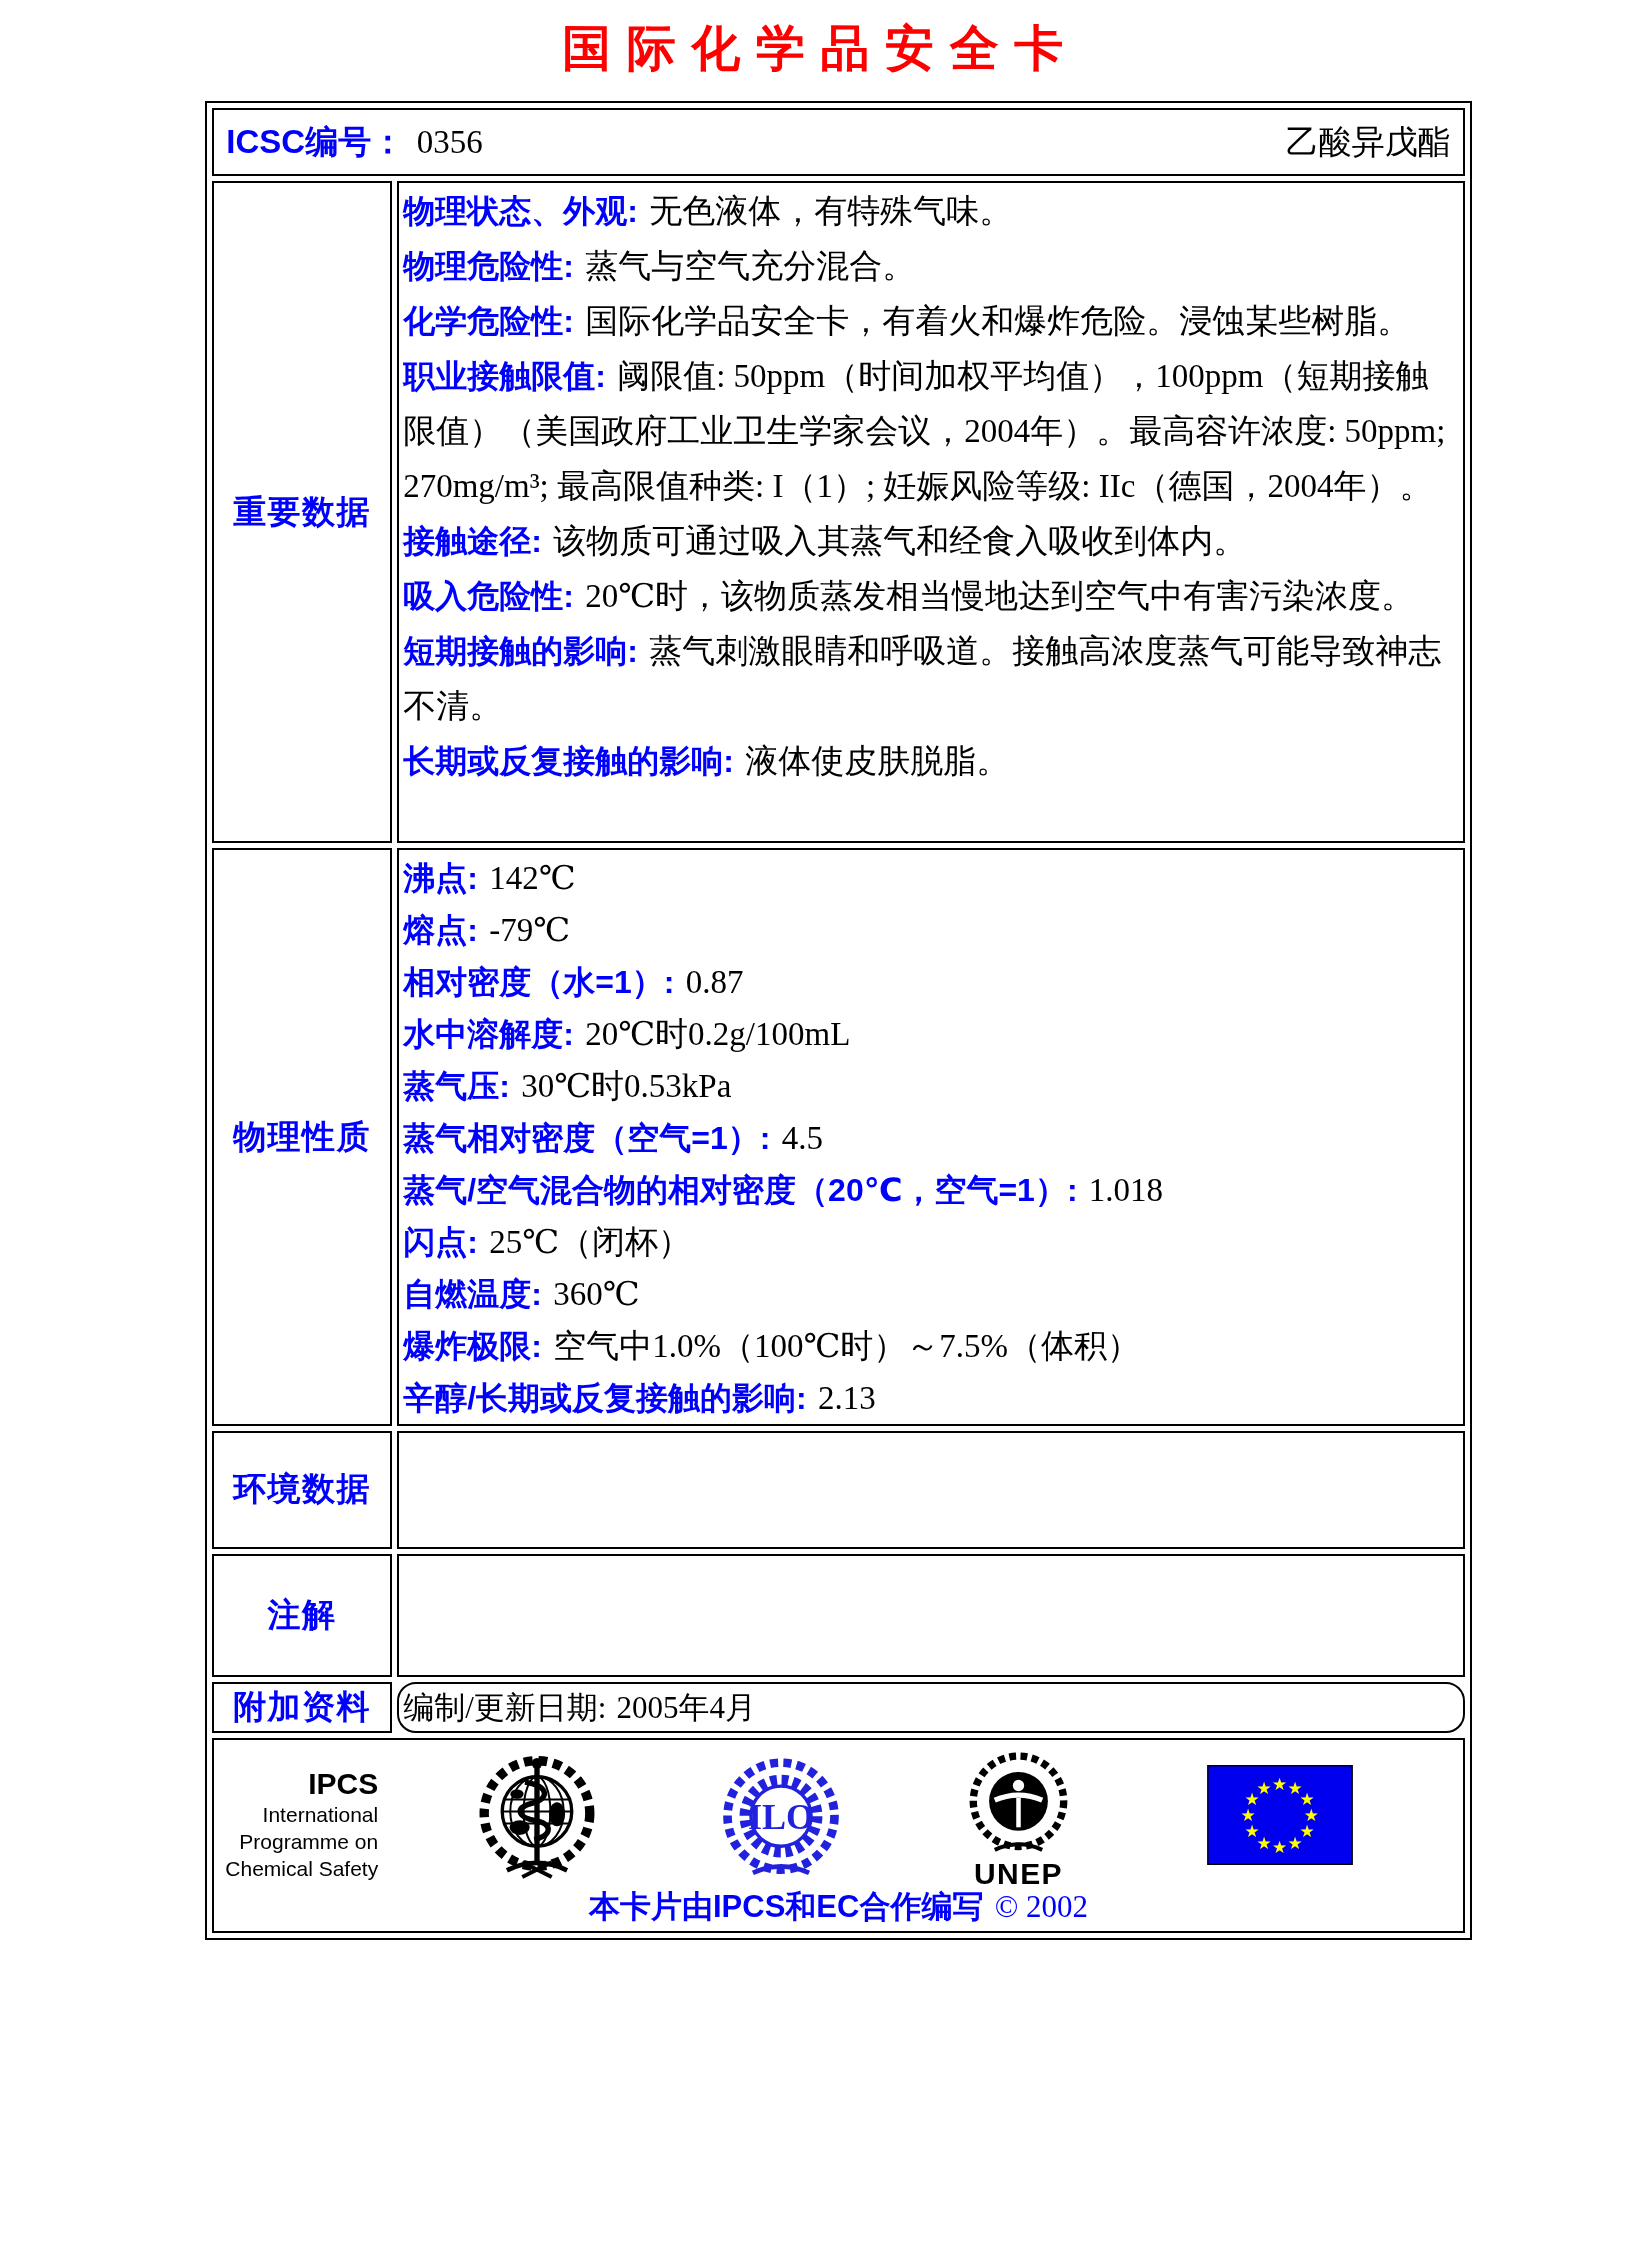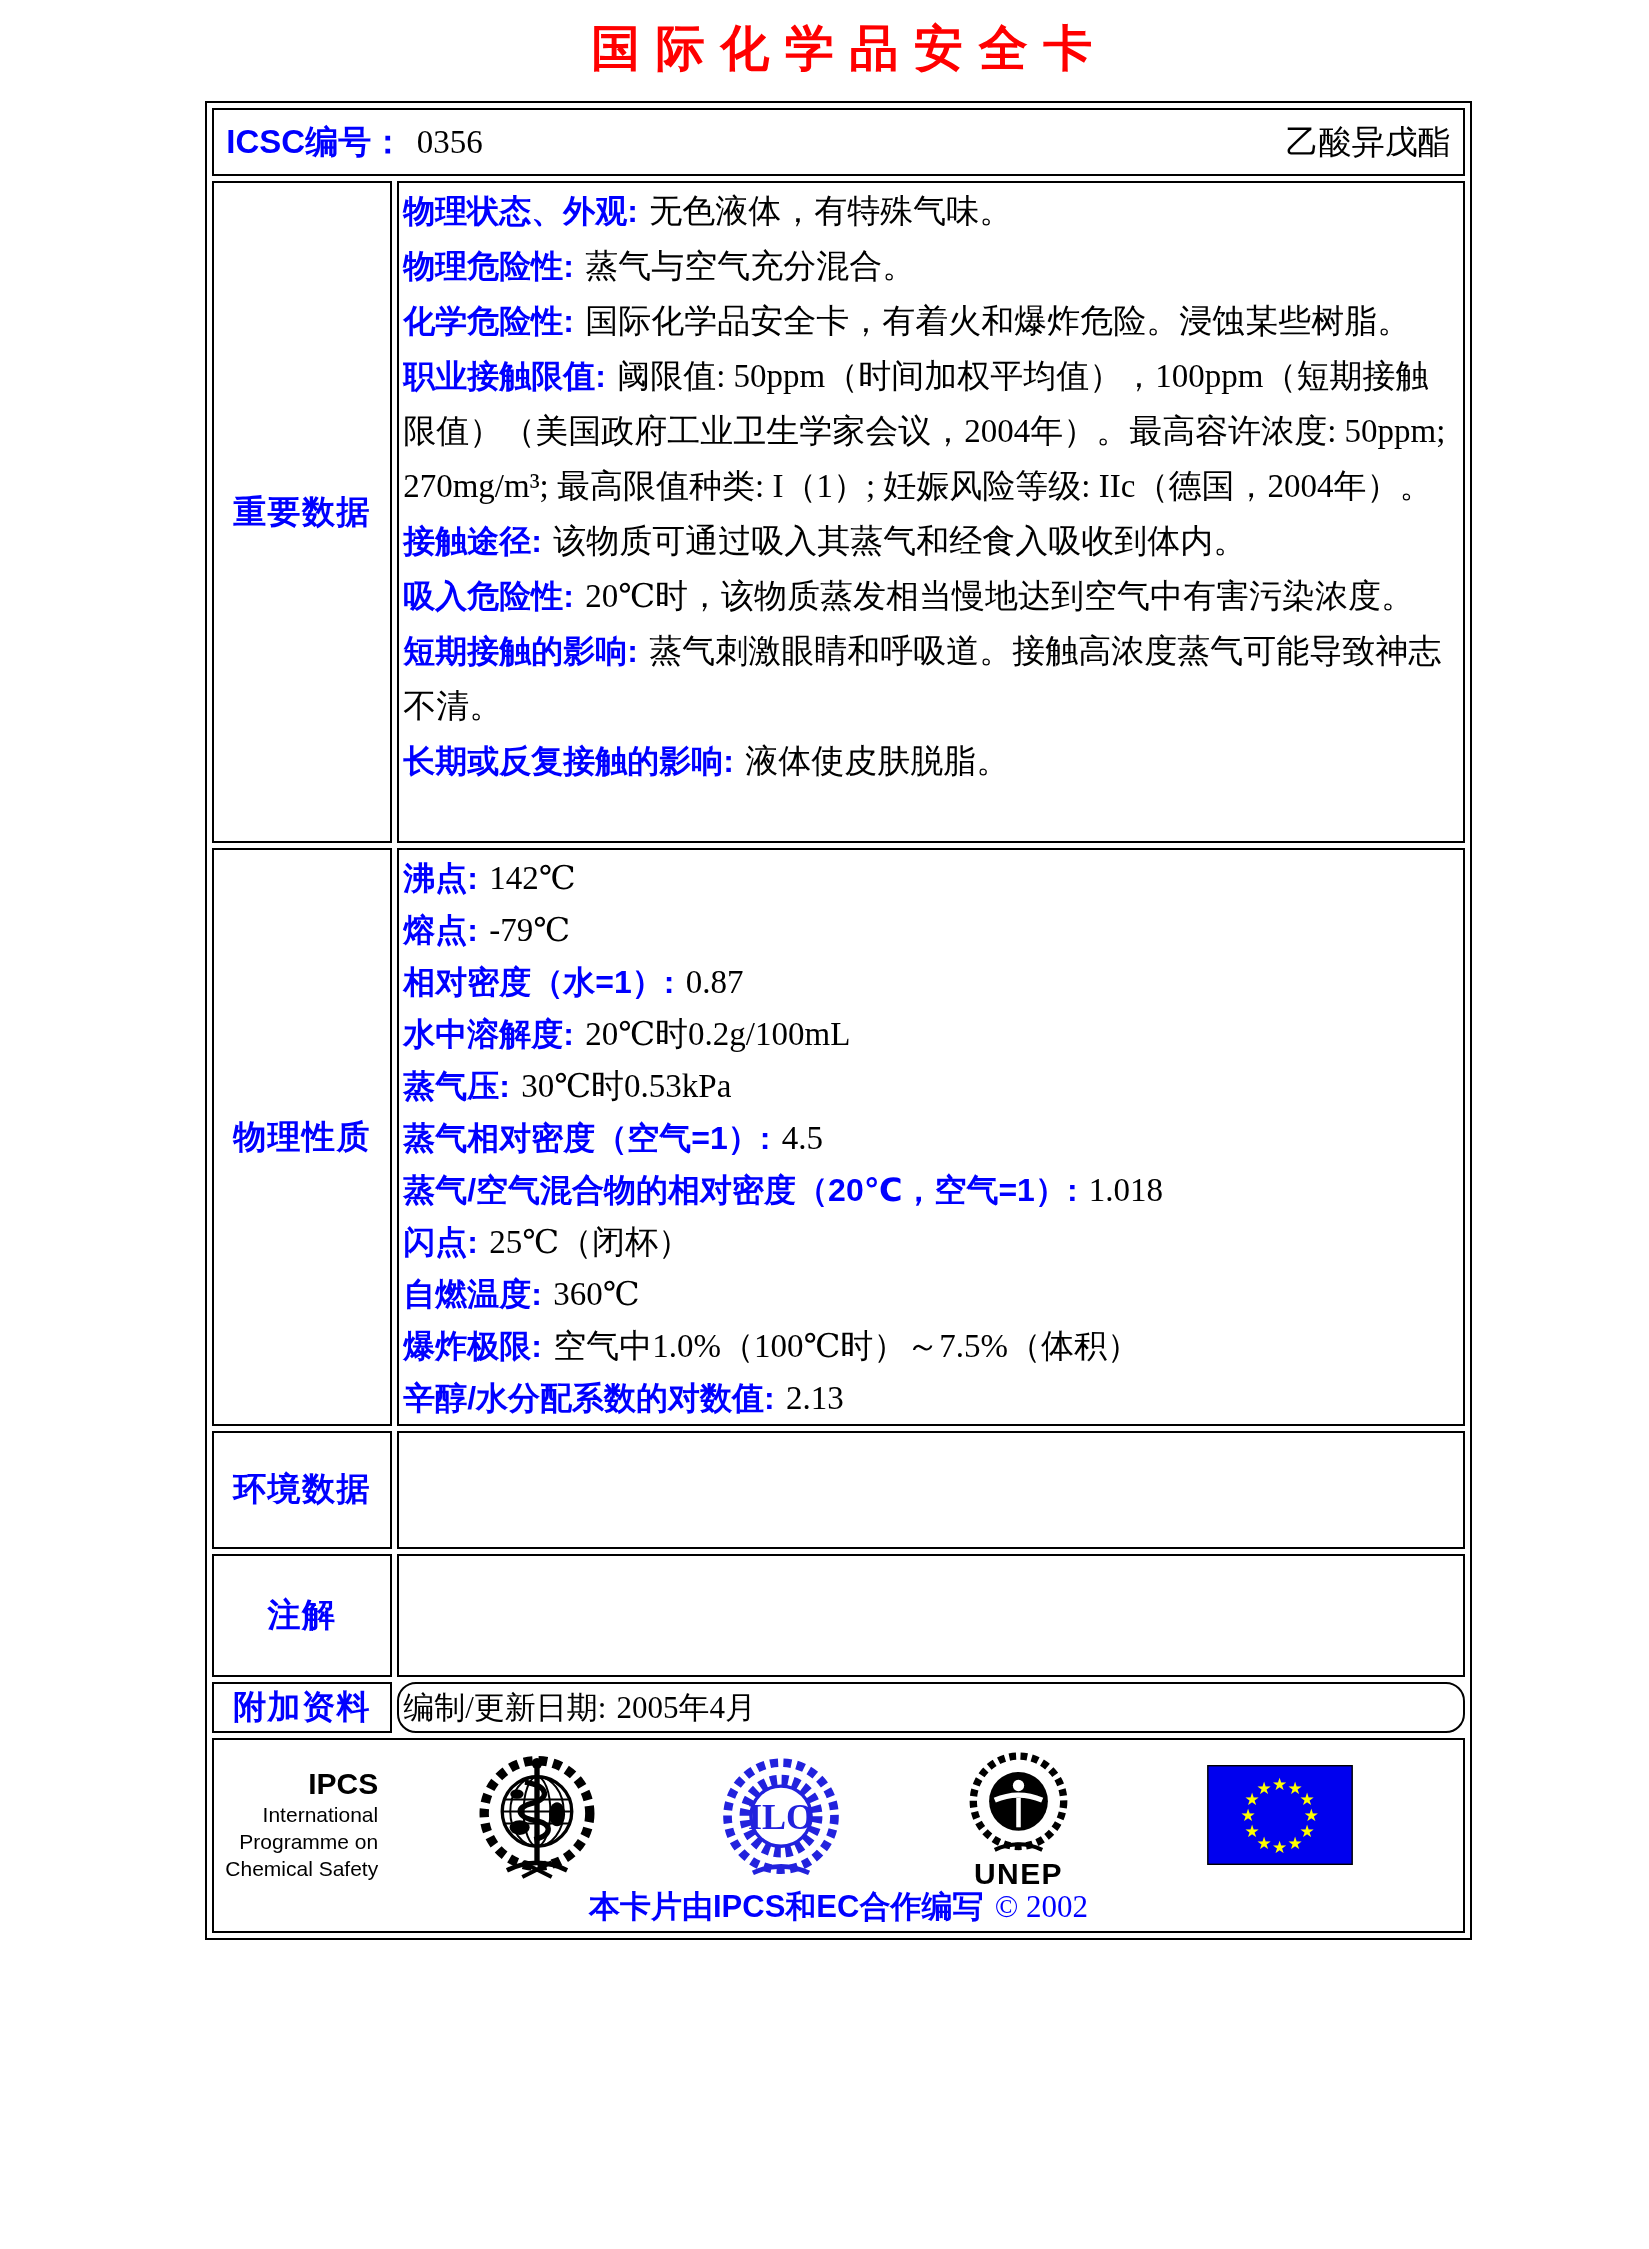--- a/index.html
+++ b/index.html
@@ -3,21 +3,21 @@
 <meta charset="utf-8">
 <style>
   html,body{margin:0;padding:0;background:#ffffff;}
   .page{
     position:relative;
     width:1650px;height:2250px;
     background:#ffffff;
     font-family:"Liberation Serif","DejaVu Serif",serif;
   }
   .doc-title{
-    position:absolute;left:216px;top:15.6px;width:1267px;
+    position:absolute;left:187px;top:15.6px;width:1267px;
     text-align:center;
     font-family:"Liberation Sans","DejaVu Sans",sans-serif;
     font-weight:bold;font-size:49px;line-height:65px;
     letter-spacing:15.6px;color:#ff0000;white-space:nowrap;
   }
   table.card{
     position:absolute;left:205px;top:101px;width:1267px;
     border:2.8px solid #000;border-collapse:separate;border-spacing:5px;
     table-layout:fixed;background:#fff;
   }
@@ -128,21 +128,21 @@
         <div class="entry"><span class="lbl">沸点:</span><span class="val">142℃</span></div>
         <div class="entry"><span class="lbl">熔点:</span><span class="val">-79℃</span></div>
         <div class="entry"><span class="lbl">相对密度（水=1）:</span><span class="val">0.87</span></div>
         <div class="entry"><span class="lbl">水中溶解度:</span><span class="val">20℃时0.2g/100mL</span></div>
         <div class="entry"><span class="lbl">蒸气压:</span><span class="val">30℃时0.53kPa</span></div>
         <div class="entry"><span class="lbl">蒸气相对密度（空气=1）:</span><span class="val">4.5</span></div>
         <div class="entry"><span class="lbl">蒸气/空气混合物的相对密度（20℃，空气=1）:</span><span class="val">1.018</span></div>
         <div class="entry"><span class="lbl">闪点:</span><span class="val">25℃（闭杯）</span></div>
         <div class="entry"><span class="lbl">自燃温度:</span><span class="val">360℃</span></div>
         <div class="entry"><span class="lbl">爆炸极限:</span><span class="val">空气中1.0%（100℃时）～7.5%（体积）</span></div>
-        <div class="entry"><span class="lbl">辛醇/水分配系数的对数值:</span><span class="val">2.13</span></div>
+        <div class="entry"><span class="lbl">辛醇/长期或反复接触的影响:</span><span class="val">2.13</span></div>
       </td>
     </tr>
 
     <tr>
       <td class="cell side">环境数据</td>
       <td class="cell main main-env"></td>
     </tr>
 
     <tr>
       <td class="cell side">注解</td>

